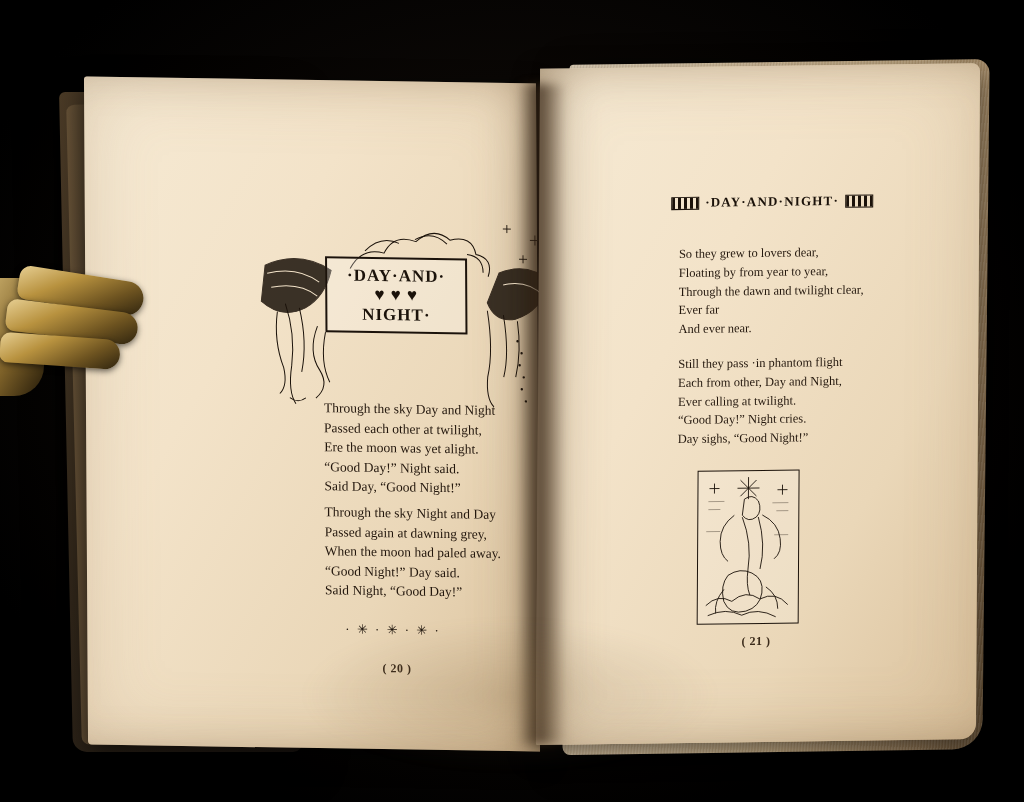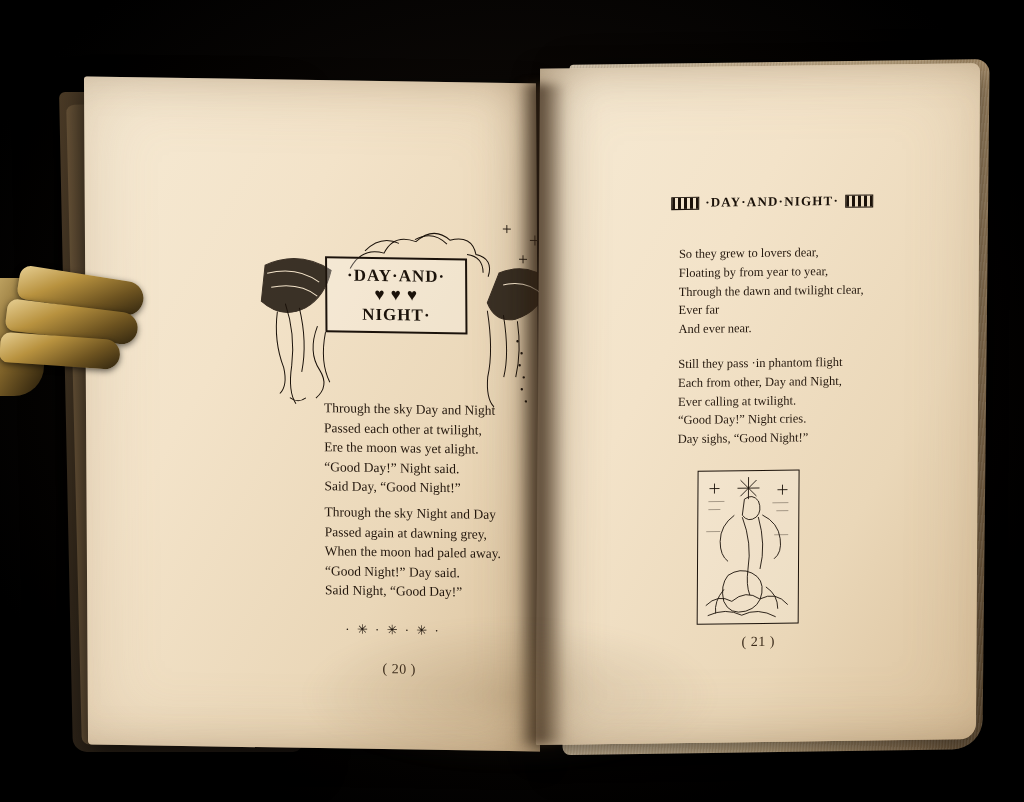--- a/index.html
+++ b/index.html
@@ -136,23 +136,24 @@
     left: 238px;
     top: 318px;
     width: 230px;
     font-size: 13.5px;
     transform: translateX(-0px);
   }
   .verse.stanza2 { top: 422px; }
 
   .folio {
     position: absolute;
-    font-size: 14px;
+    font-size: 12px;
     color: #3a2a1a;
     letter-spacing: 0.5px;
+    font-weight: bold;
   }
   .page-left .folio { left: 295px; top: 580px; }
   .page-right .folio { left: 205px; top: 568px; }
 
   
   .headpiece {
     position: absolute;
     left: 170px;
     top: 128px;
     width: 300px;

